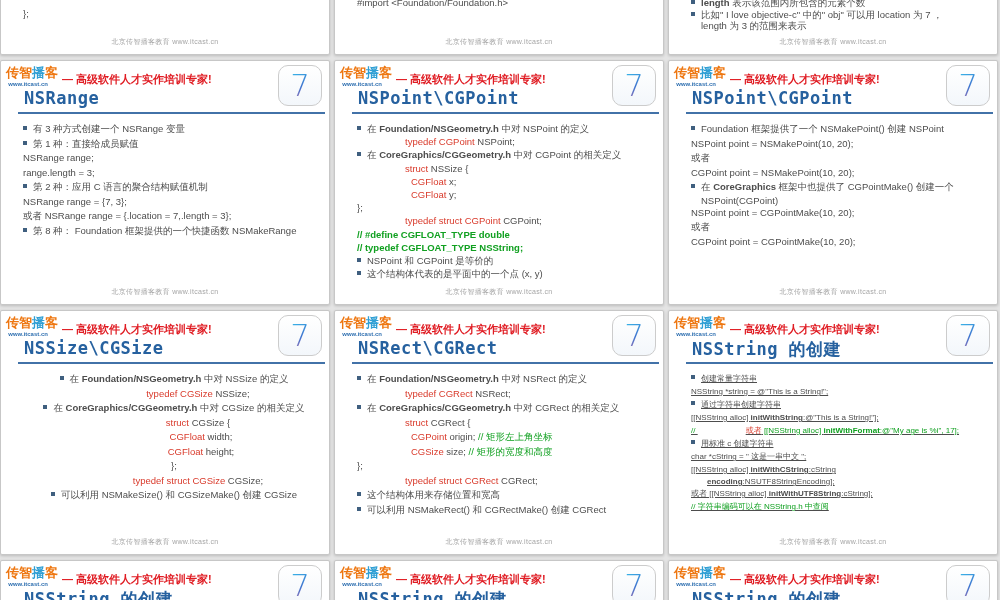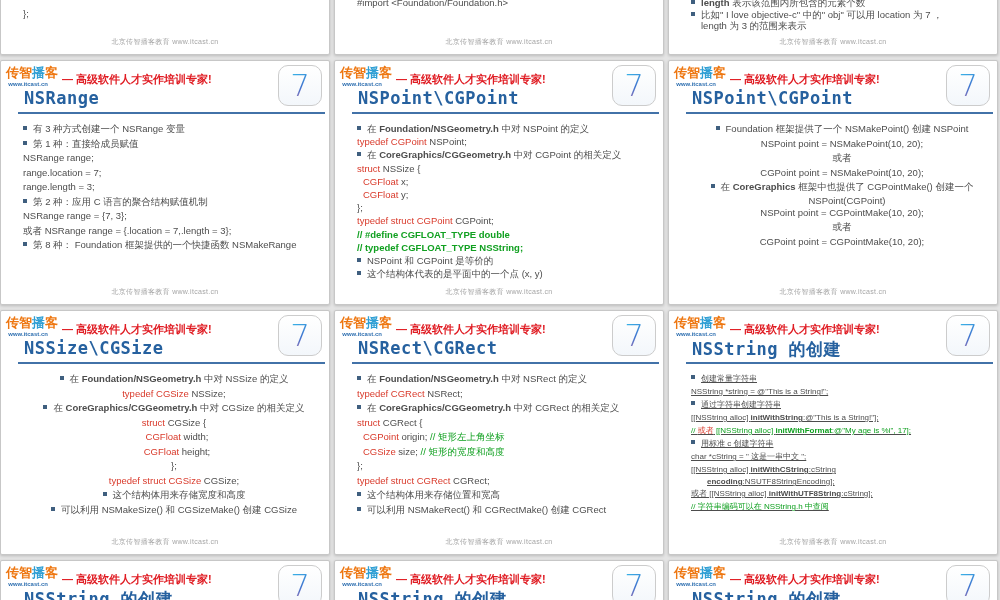--- a/index.html
+++ b/index.html
@@ -45,21 +45,21 @@
   .rule{position:absolute;left:17px;right:4px;top:51px;border-bottom:2px solid #4272a8;}
   .content{position:absolute;left:22px;right:4px;top:61px;color:#4d4d4d;font-size:9.5px;}
   .content.sm{font-size:8px;text-decoration:underline;}
   .tail{position:absolute;left:22px;right:4px;color:#4d4d4d;font-size:9.5px;line-height:11.5px;}
   .line{white-space:nowrap;}
   .line.wrap{margin-left:10px;line-height:11px;}
   .line.ind1{margin-left:6px;}
   .line.wrap.ind1{margin-left:16px;}
   .sq{display:inline-block;width:4px;height:4px;background:#3f5f7f;margin-right:6px;vertical-align:2px;}
   .b{font-weight:bold;}
-  .r{color:#d93a2b;}
+  .r{color:#d93a2b;margin-left:48px;}
   .g{color:#10a020;}
   .gb{color:#10a020;font-weight:bold;}
   .sfooter{position:absolute;left:0;right:0;bottom:7px;text-align:center;font-size:7px;color:#a5a5a5;letter-spacing:0.3px;}
 </style>
 </head>
 <body>
 
 <div class="viewport" style="background: rgb(228, 228, 228);">
   <div class="board">
       <div class="slide">
@@ -90,21 +90,20 @@
         <div class="slogan">— 高级软件人才实作培训专家!</div>
         <div class="badge">
           <span>7</span>
         </div>
         <div class="title">NSRange</div>
         <div class="rule"></div>
         <div class="content" style="line-height: 14.5px;">
           <div class="line"><span class="sq"></span><span>有 3 种方式创建一个 NSRange 变量</span></div>
           <div class="line"><span class="sq"></span><span>第 1 种：直接给成员赋值</span></div>
           <div class="line"><span>NSRange range;</span></div>
-          <div class="line"><span>range.location = 7;</span></div>
           <div class="line"><span>range.length = 3;</span></div>
           <div class="line"><span class="sq"></span><span>第 2 种：应用 C 语言的聚合结构赋值机制</span></div>
           <div class="line"><span>NSRange range = {7, 3};</span></div>
           <div class="line"><span>或者  NSRange range = {.location = 7,.length = 3};</span></div>
           <div class="line"><span class="sq"></span><span>第 8 种： Foundation 框架提供的一个快捷函数 NSMakeRange</span></div>
         </div>
         <div class="sfooter">北京传智播客教育 www.itcast.cn</div>
       </div>
       <div class="slide">
         <div class="logo">
@@ -137,21 +136,21 @@
         <div class="logo">
           <div class="logo-main"><span style="color: rgb(238, 119, 17);">传</span><span style="color: rgb(238, 119, 17);">智</span><span style="color: rgb(47, 159, 212);">播</span><span style="color: rgb(238, 119, 17);">客</span></div>
           <div class="logo-site">www.itcast.cn</div>
         </div>
         <div class="slogan">— 高级软件人才实作培训专家!</div>
         <div class="badge">
           <span>7</span>
         </div>
         <div class="title">NSPoint\CGPoint</div>
         <div class="rule"></div>
-        <div class="content" style="line-height: 14.5px; text-align: center;">
+        <div class="content" style="line-height: 14.5px;">
           <div class="line"><span class="sq"></span><span>Foundation 框架提供了一个 NSMakePoint() 创建 NSPoint</span></div>
           <div class="line"><span>NSPoint point = NSMakePoint(10, 20);</span></div>
           <div class="line"><span>或者</span></div>
           <div class="line"><span>CGPoint point = NSMakePoint(10, 20);</span></div>
           <div class="line"><span class="sq"></span><span>在 </span><span class="b">CoreGraphics</span><span> 框架中也提供了 CGPointMake() 创建一个</span></div>
           <div class="line wrap"><span>NSPoint(CGPoint)</span></div>
           <div class="line"><span>NSPoint point = CGPointMake(10, 20);</span></div>
           <div class="line"><span>或者</span></div>
           <div class="line"><span>CGPoint point = CGPointMake(10, 20);</span></div>
         </div>
@@ -170,21 +169,20 @@
         <div class="rule"></div>
         <div class="content" style="line-height: 14.5px; text-align: center;">
           <div class="line"><span class="sq"></span><span>在 </span><span class="b">Foundation/NSGeometry.h</span><span> 中对 NSSize 的定义</span></div>
           <div class="line"><span class="r">typedef CGSize</span><span> NSSize;</span></div>
           <div class="line"><span class="sq"></span><span>在 </span><span class="b">CoreGraphics/CGGeometry.h</span><span> 中对 CGSize 的相关定义</span></div>
           <div class="line"><span class="r">struct</span><span> CGSize {</span></div>
           <div class="line ind1"><span class="r">CGFloat</span><span> width;</span></div>
           <div class="line ind1"><span class="r">CGFloat</span><span> height;</span></div>
           <div class="line"><span>};</span></div>
           <div class="line"><span class="r">typedef struct CGSize</span><span> CGSize;</span></div>
-          <div class="line"><span class="sq"></span><span>这个结构体用来存储宽度和高度</span></div>
           <div class="line"><span class="sq"></span><span>可以利用 NSMakeSize() 和 CGSizeMake() 创建 CGSize</span></div>
         </div>
         <div class="sfooter">北京传智播客教育 www.itcast.cn</div>
       </div>
       <div class="slide">
         <div class="logo">
           <div class="logo-main"><span style="color: rgb(238, 119, 17);">传</span><span style="color: rgb(238, 119, 17);">智</span><span style="color: rgb(47, 159, 212);">播</span><span style="color: rgb(238, 119, 17);">客</span></div>
           <div class="logo-site">www.itcast.cn</div>
         </div>
         <div class="slogan">— 高级软件人才实作培训专家!</div>

